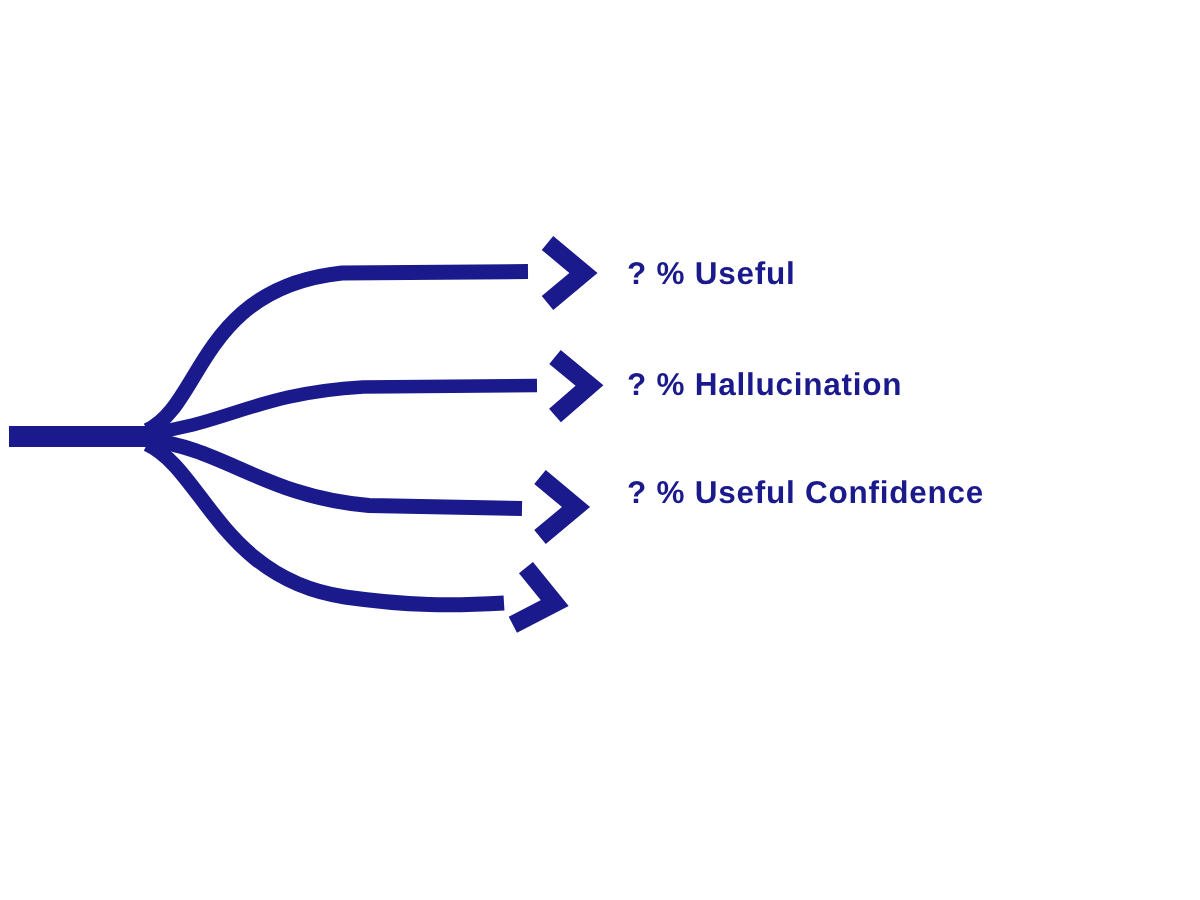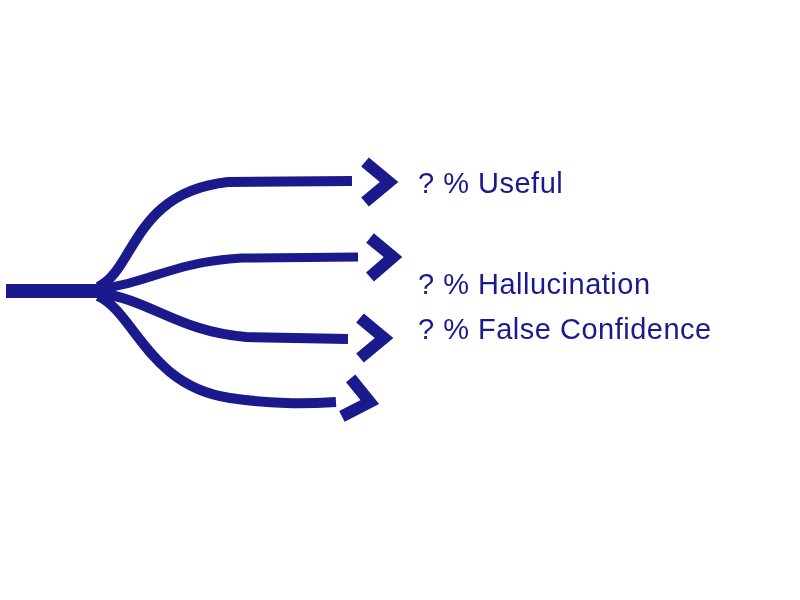--- a/index.html
+++ b/index.html
@@ -19,28 +19,28 @@
     position: absolute;
     top: 0;
     left: 0;
     width: 800px;
     height: 600px;
   }
   .branch-label {
     position: absolute;
     left: 418px;
     color: var(--accent, #1a1a8c);
-    font-size: 29px;
-    font-weight: normal;
+    font-size: 21px;
+    font-weight: bold;
     line-height: 28px;
     white-space: nowrap;
     letter-spacing: 0.5px;
   }
   .label-1 { top: 169px; }
-  .label-2 { top: 243px; margin-top: 27px; }
+  .label-2 { top: 243px; }
   .label-3 { top: 315px; }
   .label-4 { top: 386px; }
   .stroke {
     fill: none;
     stroke: var(--accent, #1a1a8c);
   }
 </style>
 </head>
 <body>
 
@@ -60,16 +60,16 @@
     <polyline class="stroke" stroke-width="12" points="360,318 384,338 360,358"></polyline>
 
     <path class="stroke" stroke-width="10" d="M 98 296 C 135 313, 148 386, 230 398 C 272 404, 302 404, 336 402"></path>
     <polyline class="stroke" stroke-width="12" points="347,380 370,400 345,419" transform="rotate(10 358 400)"></polyline>
   </svg>
 
   <div class="branch-label label-1">? % Useful</div>
 
   <div class="branch-label label-2">? % Hallucination</div>
 
-  <div class="branch-label label-3">? % False Confidence</div>
+  <div class="branch-label label-3">? % Useful Confidence</div>
 
 
 </div>
 
 </body></html>

